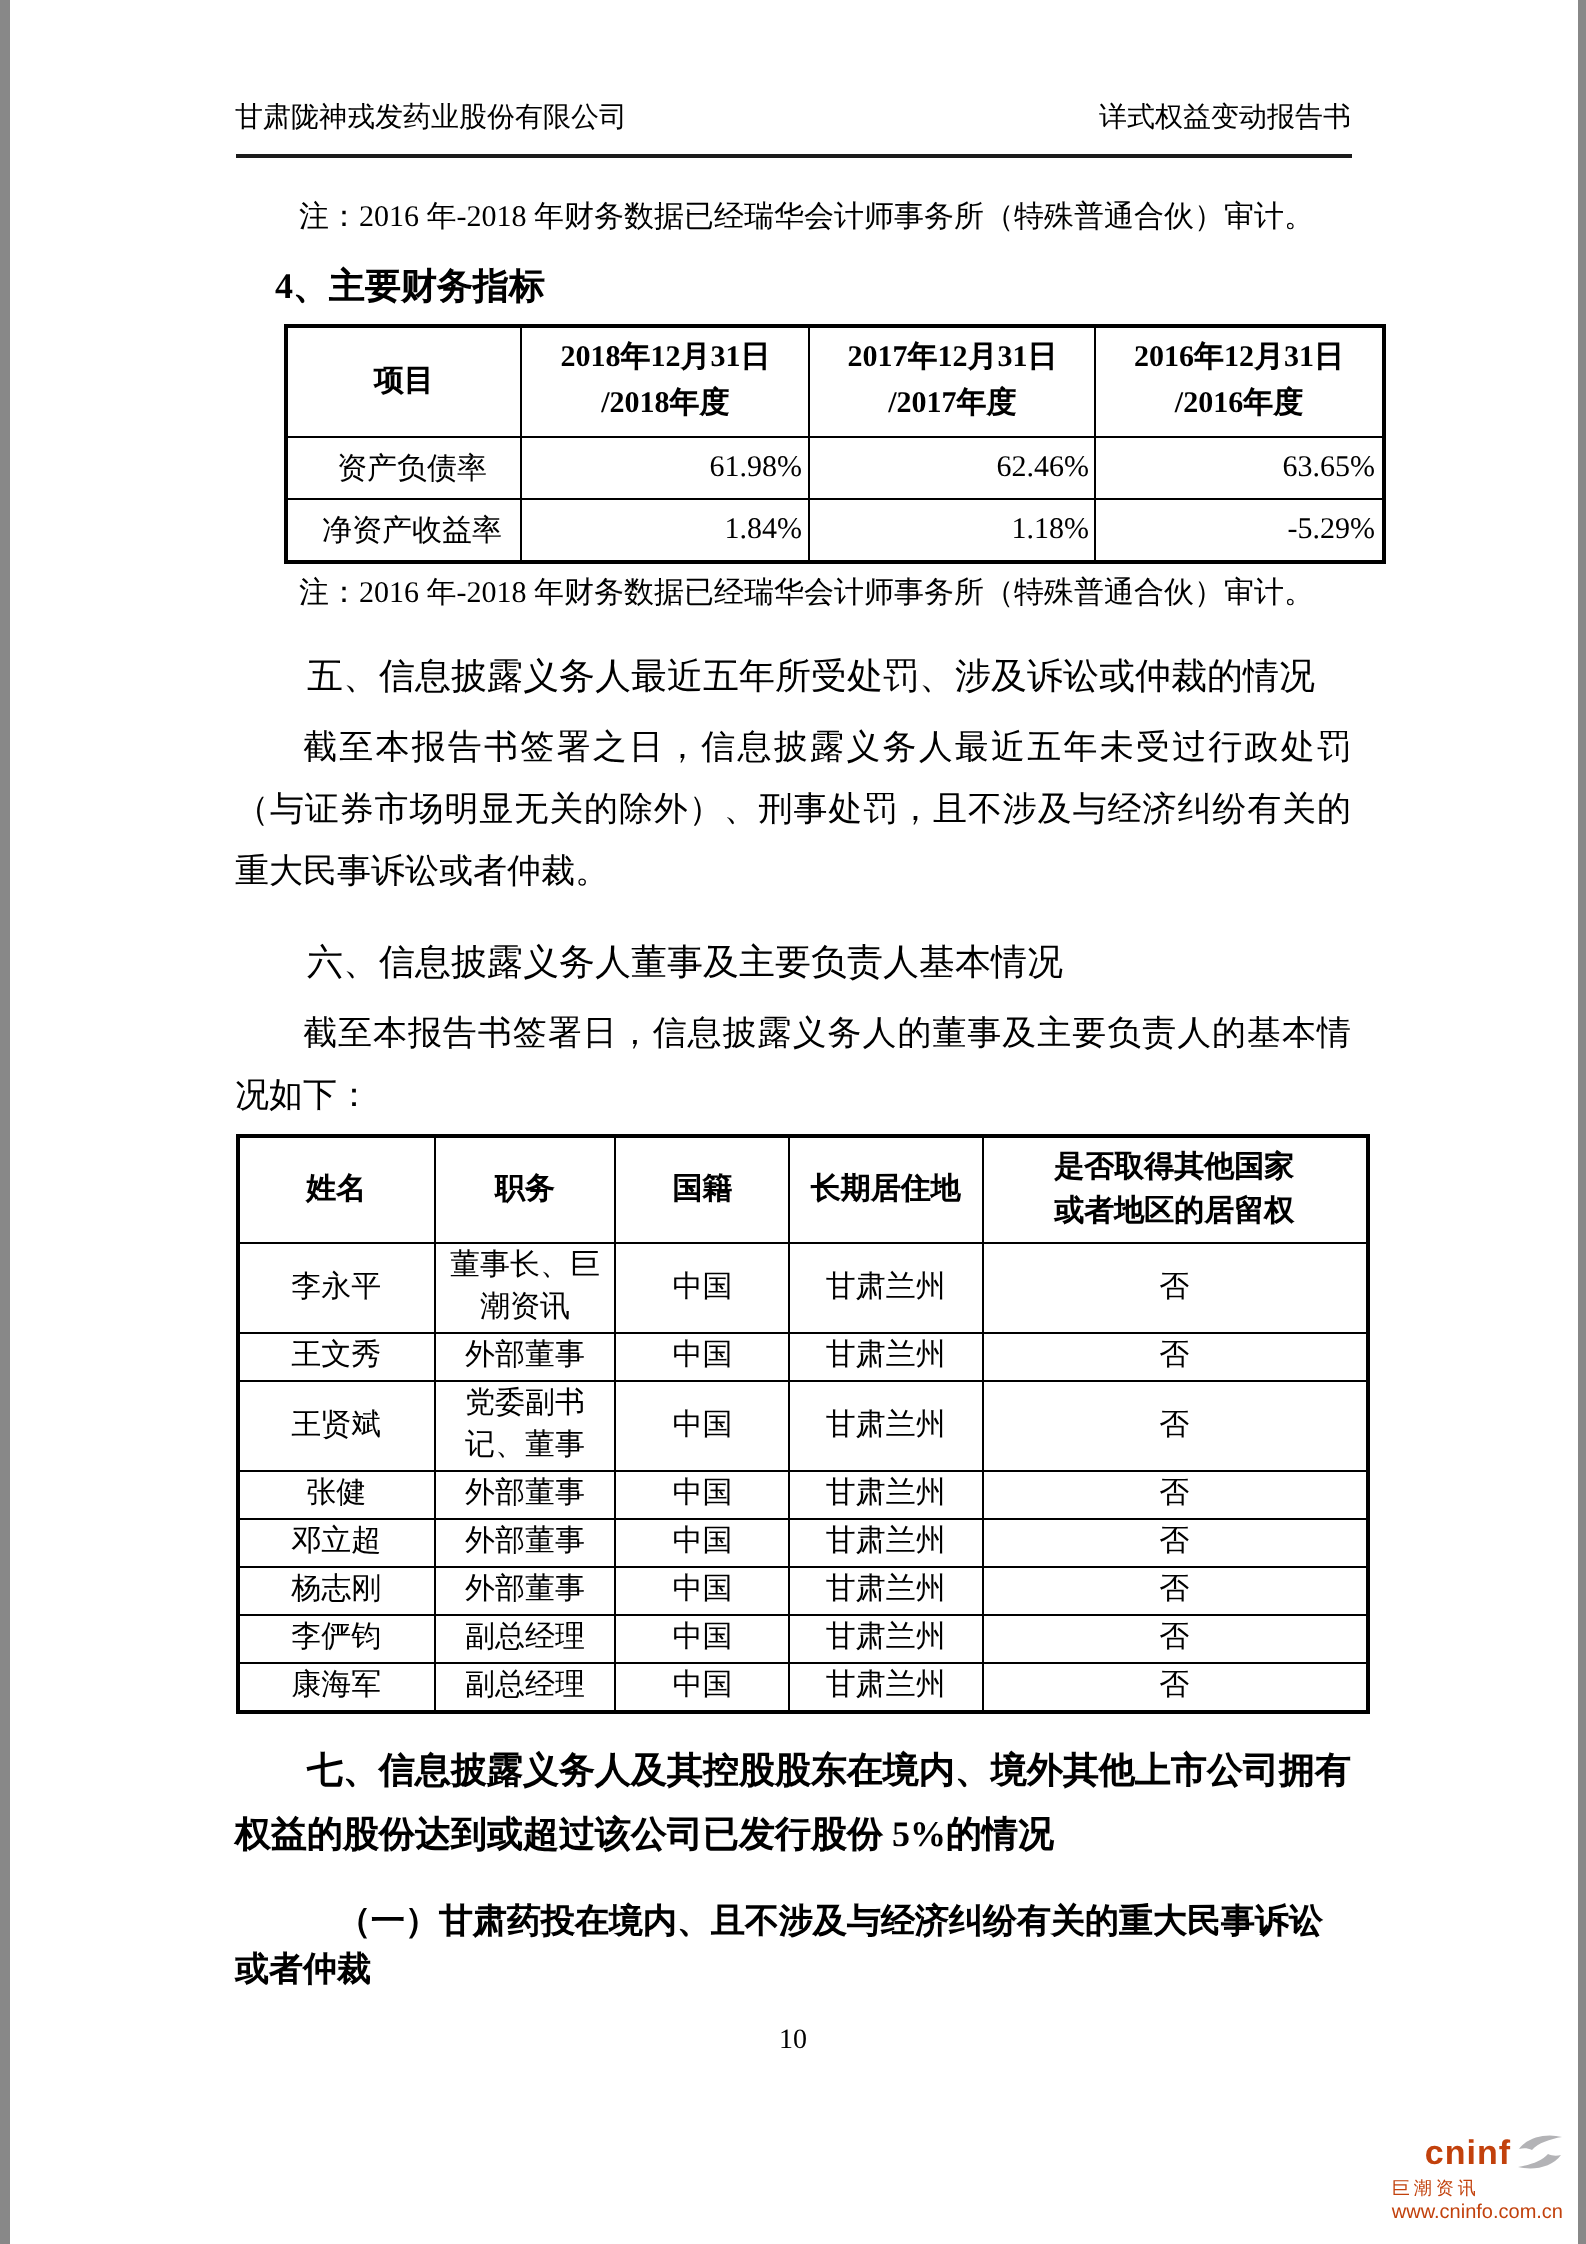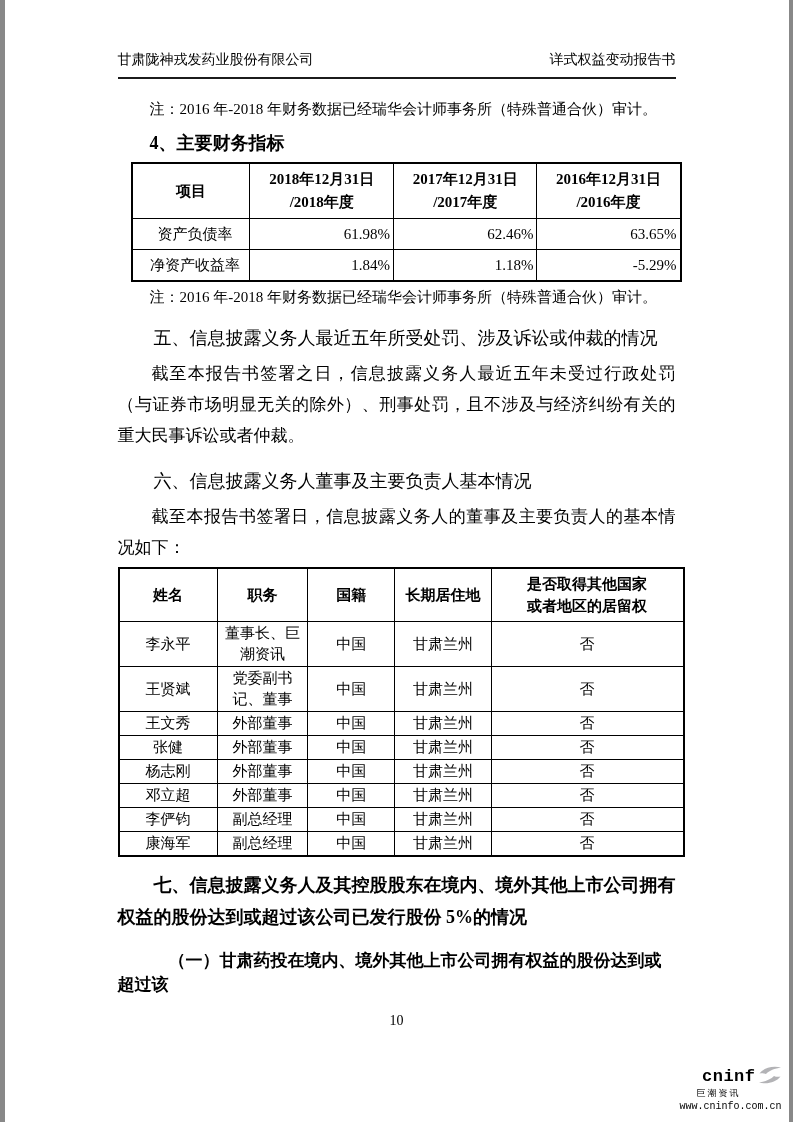--- a/index.html
+++ b/index.html
@@ -13,47 +13,47 @@
 
   .doc-header {
     display:flex; justify-content:space-between; align-items:flex-end;
     font-size:14px; line-height:16px; padding-bottom:9px;
     border-bottom:2px solid #1b1b1b;
   }
 
   .note { font-size:15px; line-height:21px; margin:20px 0 0 0; padding-left:32px; }
   .note2 { margin-top:5px; }
 
-  .num-heading { font-size:18px; font-weight:bold; line-height:22px; margin:12px 0 0 32px; }
+  .num-heading { font-size:18px; font-weight:bold; line-height:22px; margin:12px 0 0 20px; }
 
   table { border-collapse:collapse; border:2px solid #000; }
   th, td { border:1px solid #000; padding:0; }
 
-  .fin-table { width:551px; margin:8px 0 0 13px; font-size:15px;padding-left:16px; }
+  .fin-table { width:551px; margin:8px 0 0 24px; font-size:15px;padding-left:16px; }
   .fin-table thead th { font-weight:bold; text-align:center; height:54px; line-height:23px; vertical-align:middle; }
   .fin-table tbody td { height:30px; vertical-align:middle; }
   .fin-table .cell-item { text-align:center; padding-left:8px; }
   .fin-table .cell-num { text-align:right; padding-right:3px; }
 
   .sec-heading { font-size:18px; font-weight:normal; line-height:32px; margin:14px 0 0 0; text-indent:2em; }
   .sec-heading-wrap { font-size:18px; font-weight:bold; line-height:32px; margin:12px 0 0 0; text-indent:2em; text-align:justify; }
   .para { font-size:17px; line-height:31px; margin:4px 0 0 0; text-indent:2em; text-align:justify; }
 
   .dir-table { width:567px; margin-top:4px; font-size:15px; text-align:center; }
   .dir-table th { font-weight:bold; height:52px; vertical-align:middle; line-height:22px; }
   .dir-table td { vertical-align:middle; line-height:21px; padding:1px 2px; }
   .wrap8 { display:inline-block; max-width:8.6em; }
 
   .sub-heading { font-size:17px; font-weight:bold; line-height:24px; margin:16px 0 0 0; text-indent:3em; }
 
   .page-number { text-align:center; font-size:14px; margin-top:16px; }
 
   .footer-logo {
-    position:absolute; right:7px; bottom:10px; text-align:center;
-    font-family:Liberation Mono, monospace; color:#000000; line-height:1.1;
+    position:absolute; right:7px; bottom:10px; text-align:left;
+    font-family:Liberation Sans, sans-serif; color:#c2410c; line-height:1.1;
   }
   .logo-row { display:flex; align-items:center; justify-content:flex-end; gap:2px; }
   .logo-text { font-weight:bold; font-size:17px; letter-spacing:0.5px; }
   .logo-sub { font-size:9px; letter-spacing:2px; margin:0 24px 1px 0; }
   .logo-url { font-size:10px; }
 </style>
 </head>
 <body>
 
 <div class="page">
@@ -139,53 +139,53 @@
 
           <tr>
             <td>李永平</td>
             <td>董事长、巨潮资讯</td>
             <td>中国</td>
             <td>甘肃兰州</td>
             <td>否</td>
           </tr>
 
           <tr>
+            <td>王文秀</td>
+            <td>外部董事</td>
+            <td>中国</td>
+            <td>甘肃兰州</td>
+            <td>否</td>
+          </tr>
+
+          <tr>
             <td>王贤斌</td>
             <td>党委副书记、董事</td>
             <td>中国</td>
             <td>甘肃兰州</td>
             <td>否</td>
           </tr>
 
           <tr>
-            <td>王文秀</td>
-            <td>外部董事</td>
-            <td>中国</td>
-            <td>甘肃兰州</td>
-            <td>否</td>
-          </tr>
-
-          <tr>
             <td>张健</td>
             <td>外部董事</td>
             <td>中国</td>
             <td>甘肃兰州</td>
             <td>否</td>
           </tr>
 
           <tr>
+            <td>邓立超</td>
+            <td>外部董事</td>
+            <td>中国</td>
+            <td>甘肃兰州</td>
+            <td>否</td>
+          </tr>
+
+          <tr>
             <td>杨志刚</td>
-            <td>外部董事</td>
-            <td>中国</td>
-            <td>甘肃兰州</td>
-            <td>否</td>
-          </tr>
-
-          <tr>
-            <td>邓立超</td>
             <td>外部董事</td>
             <td>中国</td>
             <td>甘肃兰州</td>
             <td>否</td>
           </tr>
 
           <tr>
             <td>李俨钧</td>
             <td>副总经理</td>
             <td>中国</td>
@@ -199,21 +199,21 @@
             <td>中国</td>
             <td>甘肃兰州</td>
             <td>否</td>
           </tr>
 
       </tbody>
     </table>
 
 
     <div class="sec-heading-wrap">七、信息披露义务人及其控股股东在境内、境外其他上市公司拥有权益的股份达到或超过该公司已发行股份 5%的情况</div>
-    <div class="sub-heading">（一）甘肃药投在境内、境外其他上市公司拥有权益的股份达到或超过该</div>
+    <div class="sub-heading">（一）甘肃药投在境内、且不涉及与经济纠纷有关的重大民事诉讼或者仲裁</div>
 
     <div class="page-number">10</div>
   </div>
 
   <div class="footer-logo">
     <div class="logo-row">
       <span class="logo-text">cninf</span>
       <span>
         <svg width="24" height="20" viewBox="0 0 24 20" xmlns="http://www.w3.org/2000/svg">
           <path d="M1.5 8.5 C6 2.5 15 0.5 23 2.5 C17 3.5 11 5.5 8 9 C6 8 3.5 8 1.5 8.5 Z" fill="#b3b3b6"></path>

